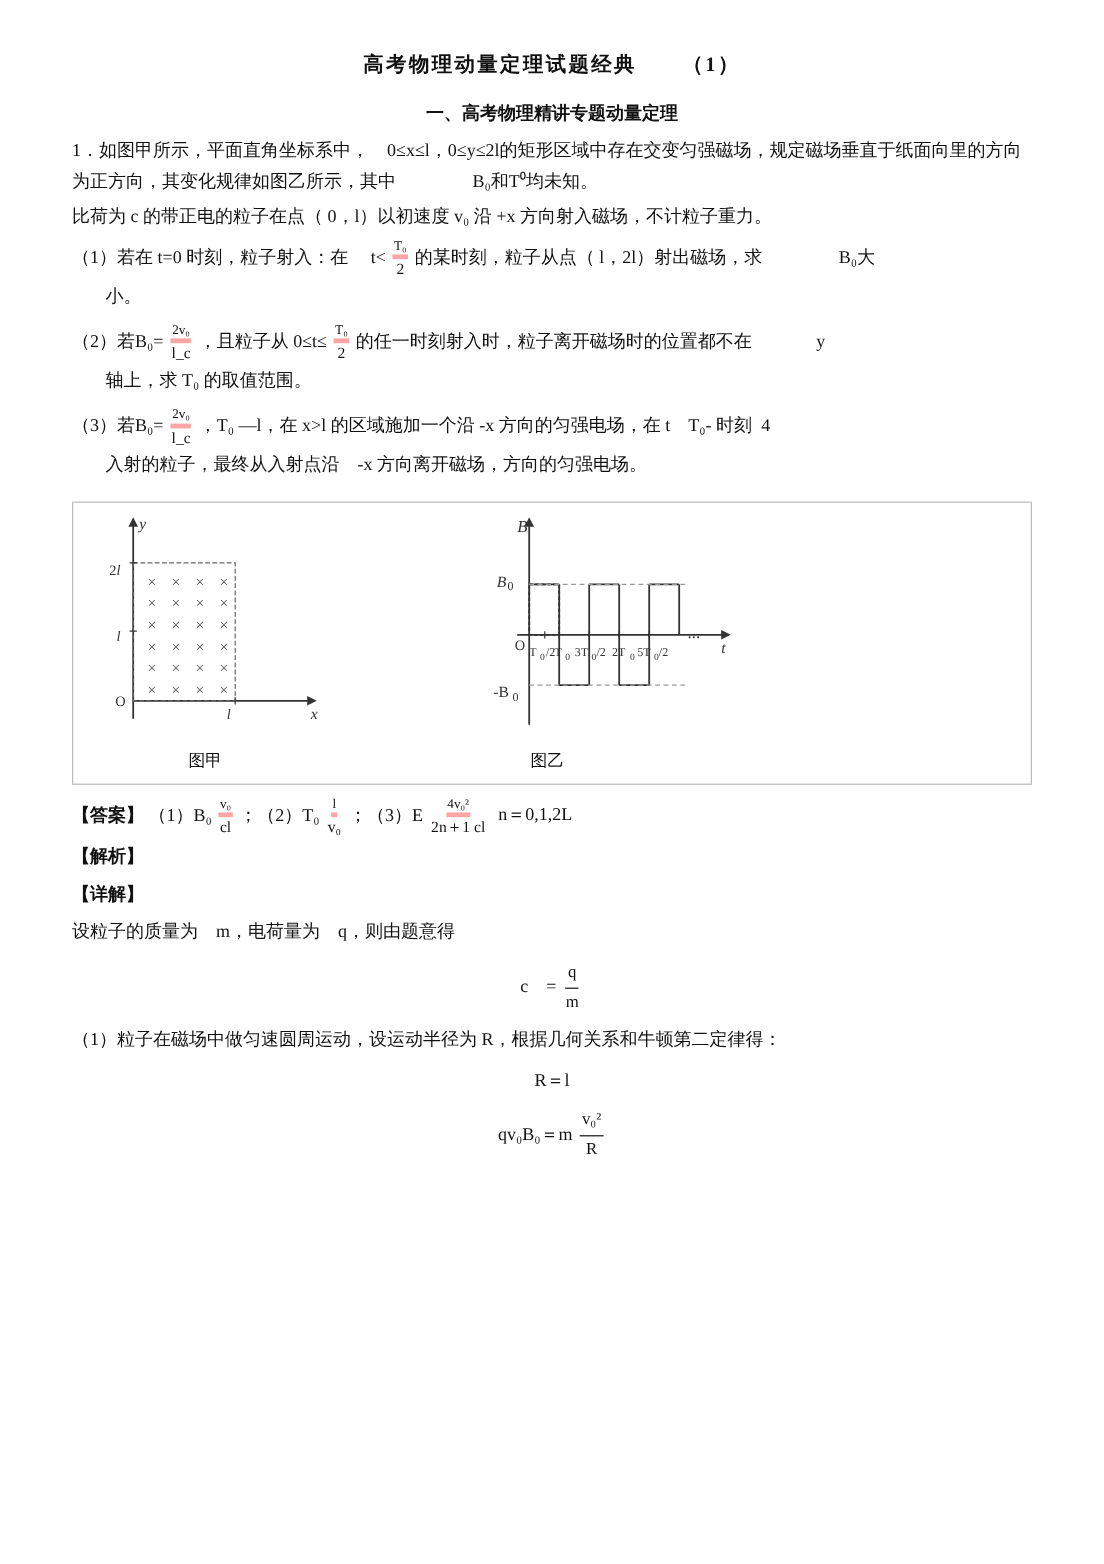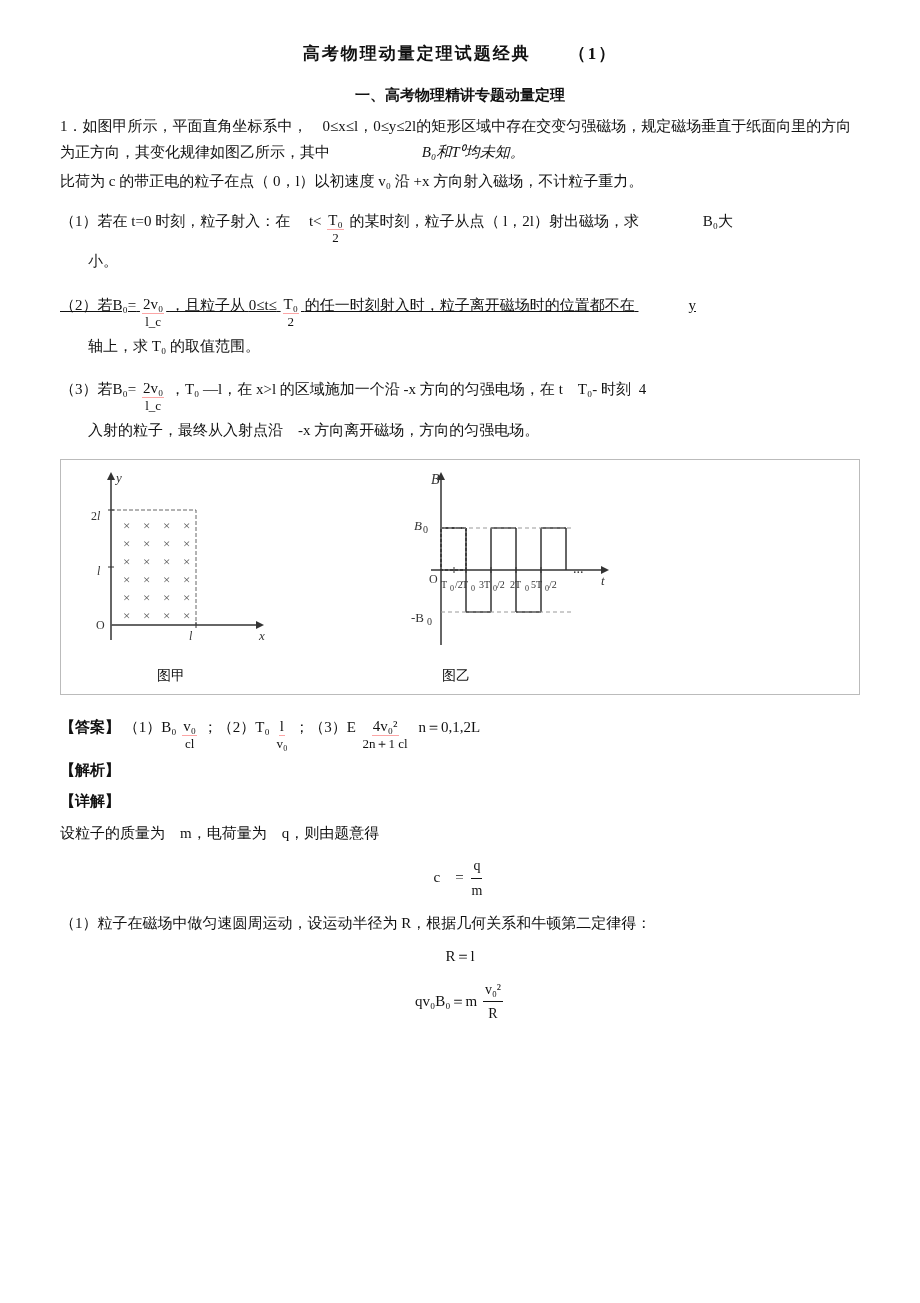--- a/index.html
+++ b/index.html
@@ -78,50 +78,50 @@
     .frac .den { padding: 0 2px; }
     .inline-frac {
       display: inline-flex;
       flex-direction: column;
       align-items: center;
       vertical-align: middle;
       font-size: 13px;
       margin: 0 2px;
       line-height: 1.2;
     }
-    .inline-frac .num { border-bottom: 1px solid #fca5a5; padding: 0 1px; font-size: 15px; margin-top: 12px; }
+    .inline-frac .num { border-bottom: 4px solid #fca5a5; padding: 0 1px; font-size: 11px; }
     .inline-frac .den { padding: 0 1px; font-size: 13px; }
   </style>
 </head>
 <body>
 
 <div class="page-title">高考物理动量定理试题经典　　（1）</div>
 
 <div class="section-title">一、高考物理精讲专题动量定理</div>
 
 <div class="problem-line">
   <span>1．如图甲所示，平面直角坐标系中，　0≤x≤l，0≤y≤2l的矩形区域中存在交变匀强磁场，规定磁场垂直于纸面向里的方向为正方向，其变化规律如图乙所示，其中</span>
-  <span style="margin-left: 88px; font-style: italic;">B₀和T⁰均未知。</span>
+  <span style="margin-left: 60px;">B₀和T⁰均未知。</span>
 </div>
 
 <div class="problem-line">比荷为 c 的带正电的粒子在点（ 0，l）以初速度 v₀ 沿 +x 方向射入磁场，不计粒子重力。</div>
 
 <div class="problem-line">
   <span>（1）若在 t=0 时刻，粒子射入：在</span>
   <span>　t&lt;</span>
   <span class="inline-frac">
     <span class="num">T₀</span>
     <span class="den">2</span>
   </span>
   <span>的某时刻，粒子从点（ l，2l）射出磁场，求</span>
   <span style="margin-left: 60px;">B₀大</span>
 </div>
 <div class="problem-line indent">小。</div>
 
-<div class="problem-line" style="margin-top:8px;text-decoration:underline;">
+<div class="problem-line" style="margin-top:8px;">
   <span>（2）若B₀=</span>
   <span class="inline-frac">
     <span class="num">2v₀</span>
     <span class="den">l_c</span>
   </span>
   <span>，且粒子从</span>
   <span>0≤t≤</span>
   <span class="inline-frac">
     <span class="num">T₀</span>
     <span class="den">2</span>

